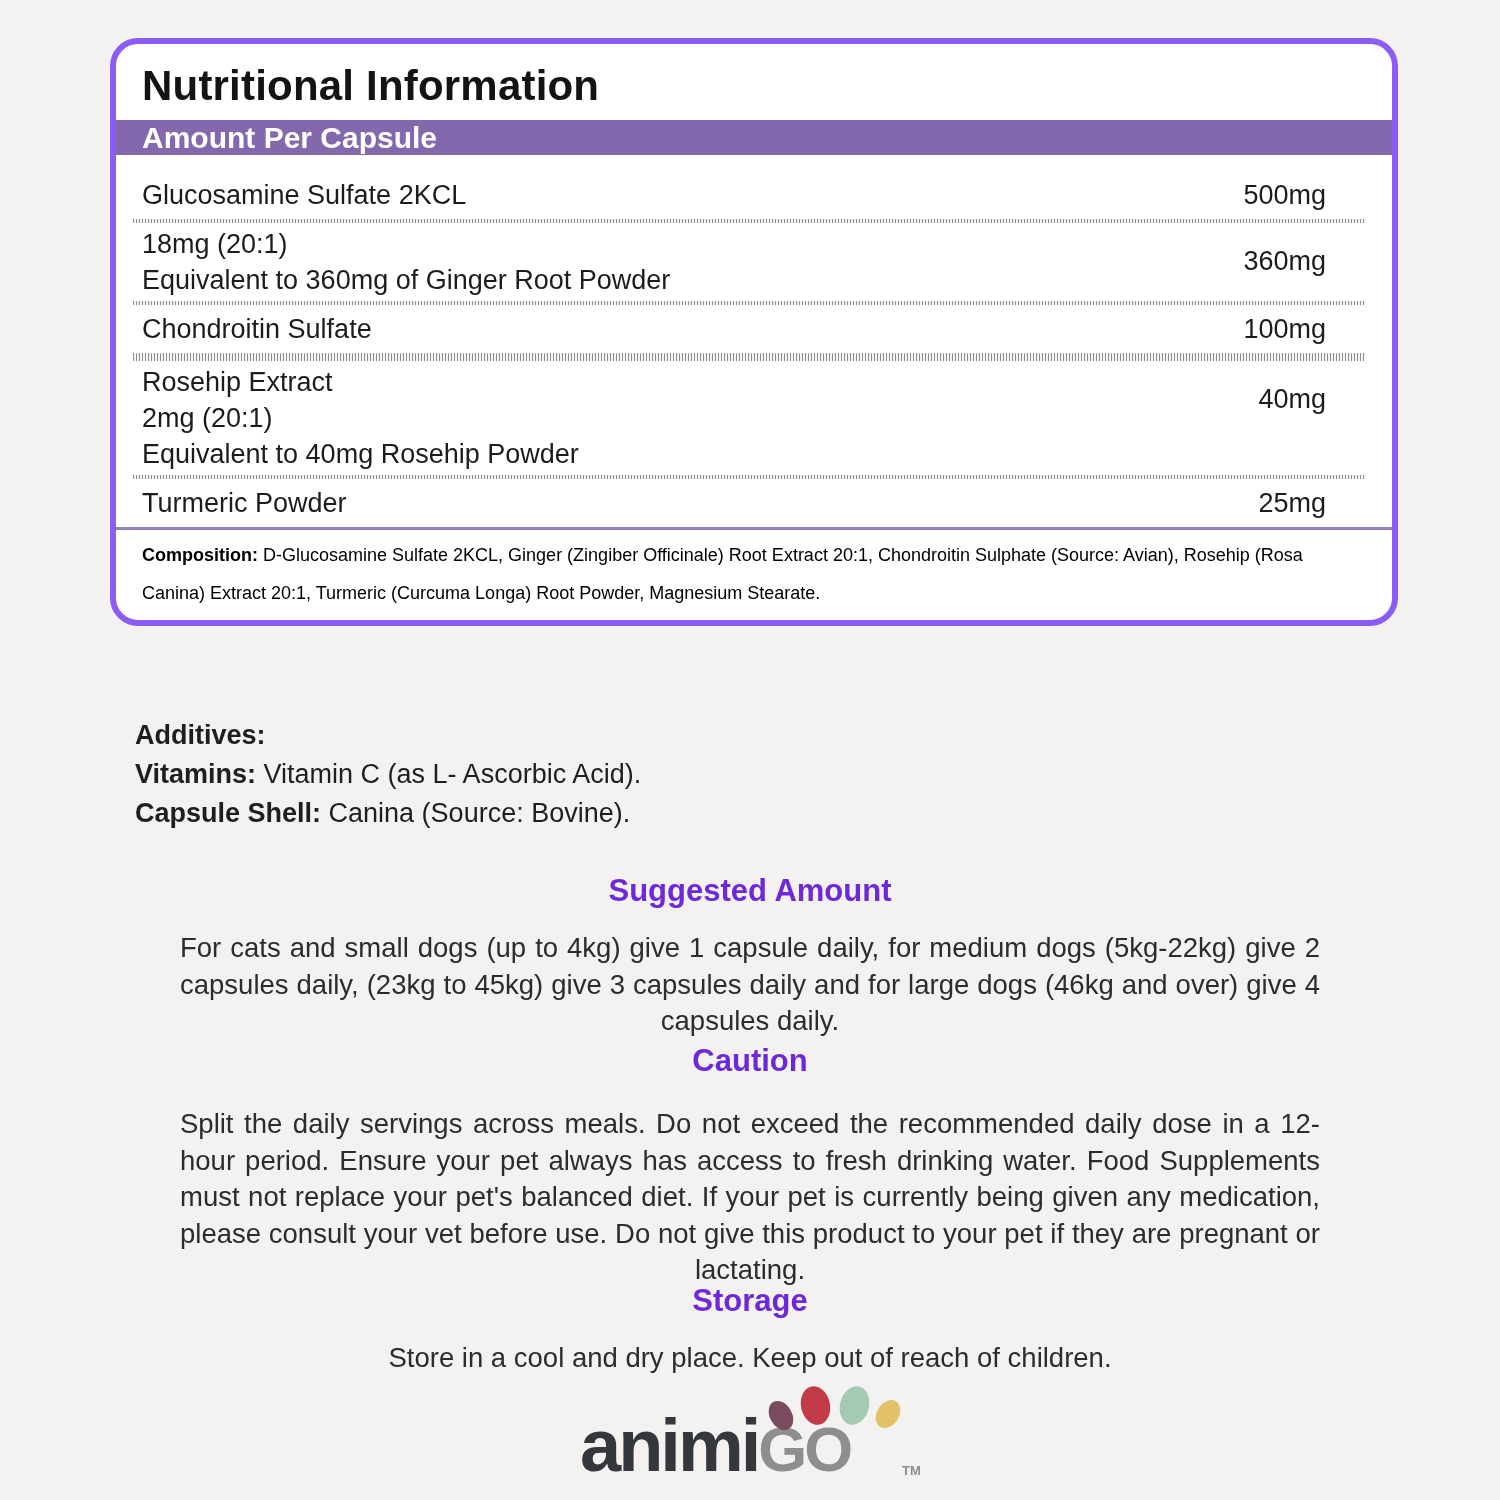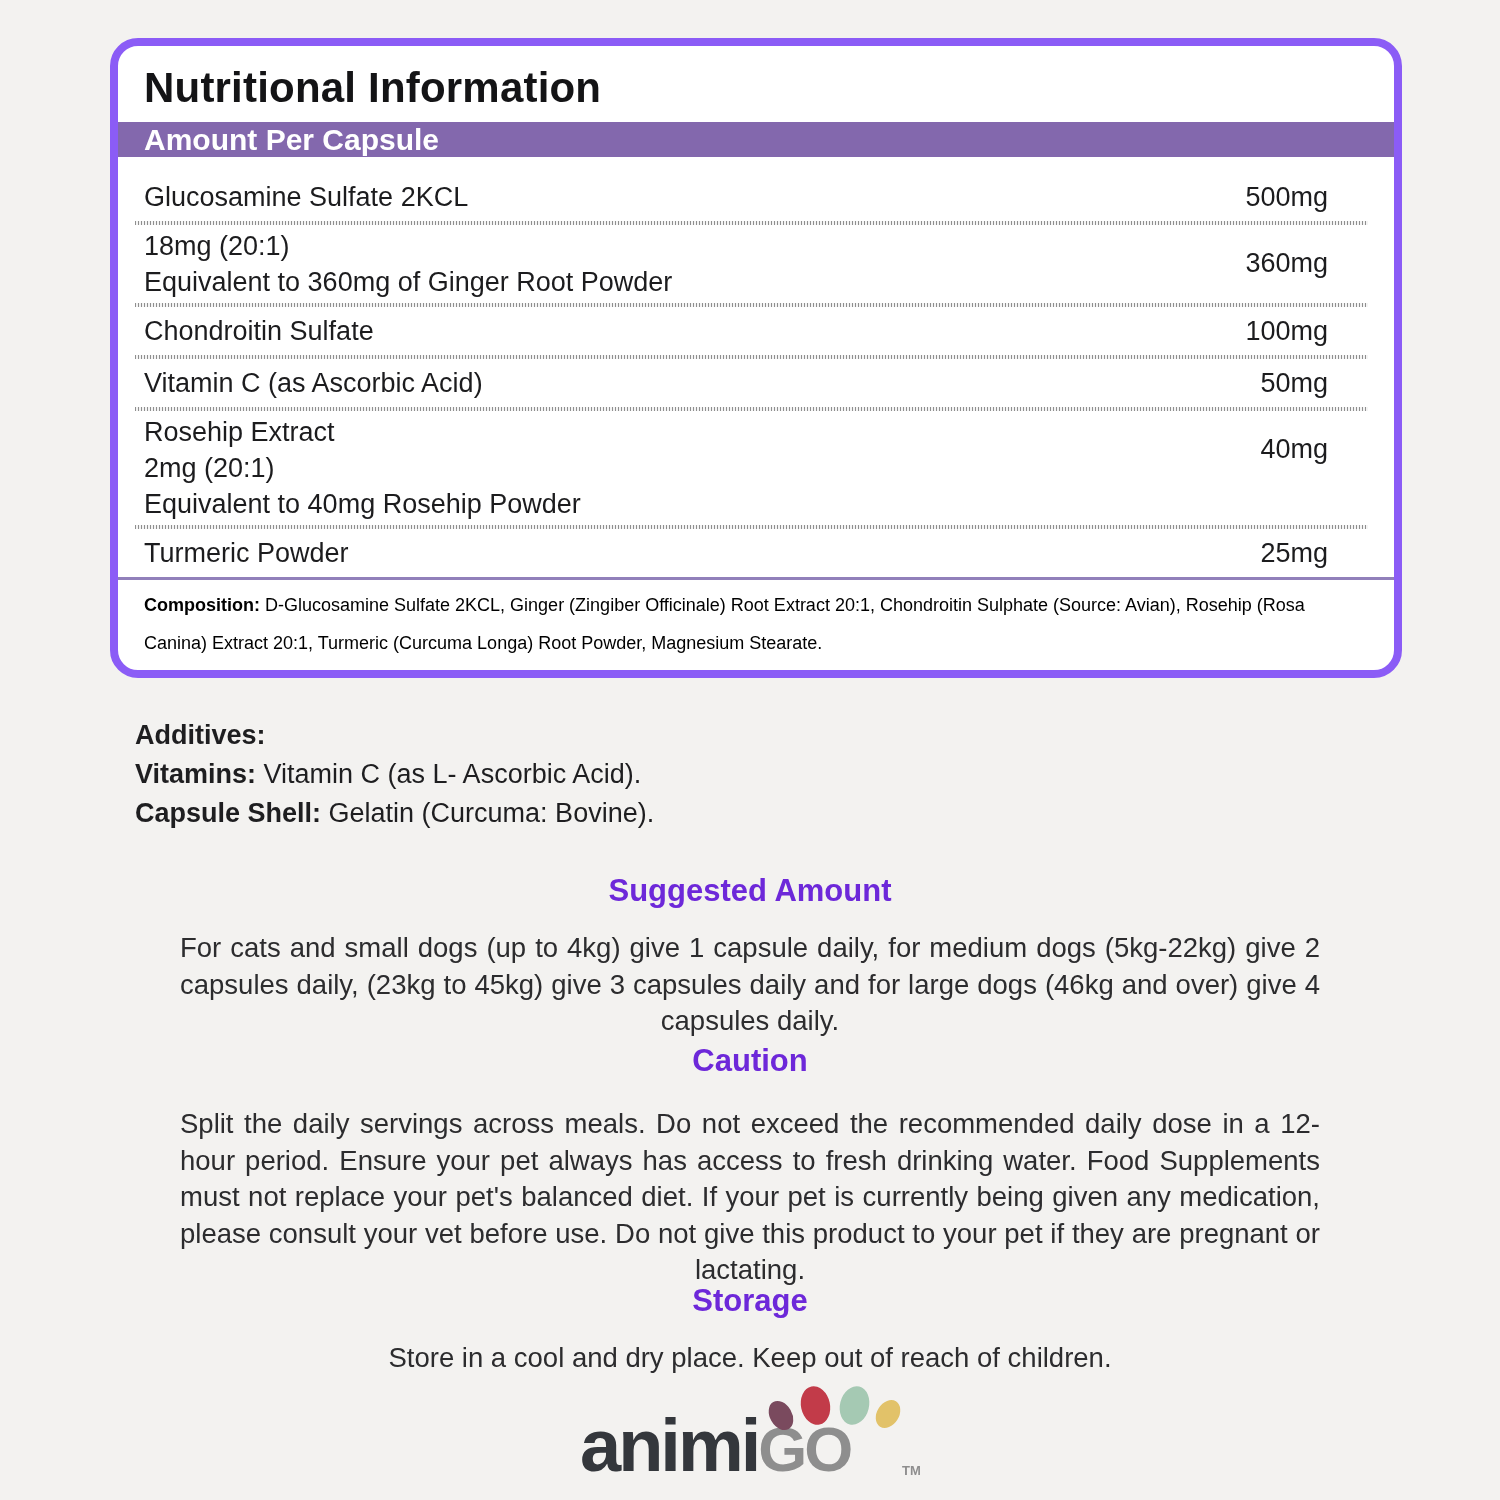--- a/index.html
+++ b/index.html
@@ -11,21 +11,21 @@
     position: relative;
     overflow: hidden;
   }
 
   
   .card {
     position: absolute;
     left: 110px; top: 38px;
     width: 1276px;
     background: #ffffff;
-    border: 8px solid #8b5cf6;
+    border: 6px solid #8b5cf6;
     border-radius: 28px;
     overflow: hidden;
   }
   .card-title {
     padding: 18px 26px 10px 26px;
     font-size: 42px;
     font-weight: bold;
     color: #141416;
     letter-spacing: 0.2px;
   }
@@ -160,24 +160,20 @@
       <div class="value">360mg</div>
     </div>
     <div class="sep"></div>
 
     <div class="row single">
       <div class="left">Chondroitin Sulfate</div>
       <div class="value">100mg</div>
     </div>
     <div class="sep"></div>
 
-    <div class="row single">
-      <div class="left">Vitamin C (as Ascorbic Acid)</div>
-      <div class="value">50mg</div>
-    </div>
     <div class="sep"></div>
 
     <div class="row multi">
       <div class="left">
         <div>Rosehip Extract</div>
         <div>2mg (20:1)</div>
         <div>Equivalent to 40mg Rosehip Powder</div>
       </div>
       <div class="value">40mg</div>
     </div>
@@ -195,21 +191,21 @@
     <span class="b">Composition:</span><span> D-Glucosamine Sulfate 2KCL, Ginger (Zingiber Officinale) Root Extract 20:1, Chondroitin Sulphate (Source: Avian), Rosehip (Rosa Canina) Extract 20:1, Turmeric (Curcuma Longa) Root Powder, Magnesium Stearate.</span>
   </div>
 </div>
 
 <div class="additives">
   <div class="b">Additives:</div>
   <div>
     <span class="b">Vitamins:</span><span> Vitamin C (as L- Ascorbic Acid).</span>
   </div>
   <div>
-    <span class="b">Capsule Shell:</span><span> Gelatin (Curcuma: Bovine).</span>
+    <span class="b">Capsule Shell:</span><span> Canina (Source: Bovine).</span>
   </div>
 </div>
 
 <div class="section" id="section-suggested">
   <h2>Suggested Amount</h2>
   <p>For cats and small dogs (up to 4kg) give 1 capsule daily, for medium dogs (5kg-22kg) give 2 capsules daily, (23kg to 45kg) give 3 capsules daily and for large dogs (46kg and over) give 4 capsules daily.</p>
 </div>
 
 <div class="section" id="section-caution">
   <h2>Caution</h2>

